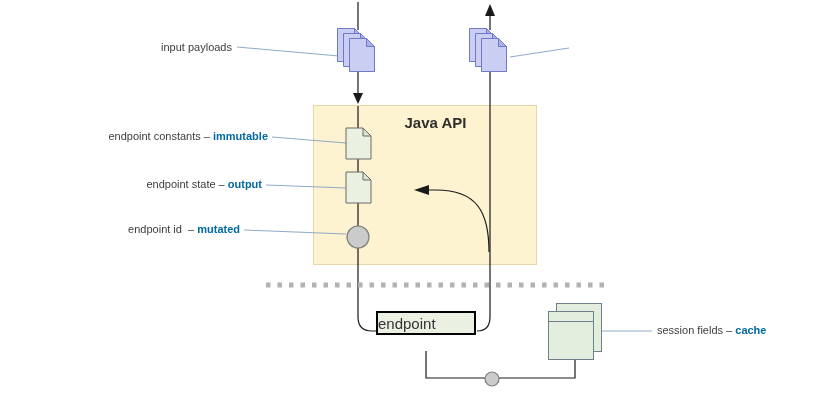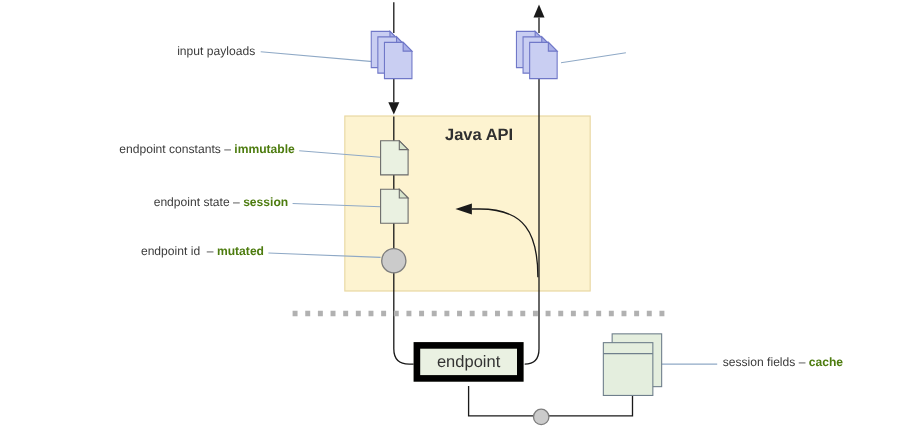--- a/index.html
+++ b/index.html
@@ -10,30 +10,30 @@
   .layer{position:absolute;left:0;top:0;z-index:2;}
   .api-box{
     position:absolute;left:313px;top:105px;width:224px;height:160px;
     background:#fdf3d0;border:1px solid #e7d7a6;box-sizing:border-box;z-index:1;
   }
   .api-title{
     text-align:center;margin-top:8px;font-size:15px;color:#2f2f2f;font-weight:600;margin-left:21px;
   }
   .node{position:absolute;z-index:3;}
   .endpoint-box{
-    left:376px;top:311px;width:100px;height:36px;
-    background:#eaf1e2;border:6px solid #000000;box-sizing:border-box;
-    display:flex;align-items:center;justify-content:center;
+    left:376px;top:311px;width:100px;height:24px;
+    background:#eaf1e2;border:2px solid #000000;box-sizing:border-box;
+    display:flex;align-items:center;
     font-size:15px;color:#333333;
   }
   .lbl{
     position:absolute;z-index:4;font-size:11px;color:#3c3c3c;
     white-space:pre;line-height:18px;
   }
-  .lbl b{color:#4d7c0f;}
+  .lbl b{color:#0369a1;}
 </style>
 </head>
 <body>
 
 <div class="stage">
 
   <div class="api-box">
     <div class="api-title">Java API</div>
   </div>
 
@@ -119,19 +119,19 @@
 
   <svg class="node" style="left:483px;top:370px" width="18" height="18">
     <circle cx="9" cy="9" r="7" fill="#cbcbcb" stroke="#7e7e7e" stroke-width="1.2"></circle>
   </svg>
 
   <div class="lbl" style="right:593px;top:38px">input payloads</div>
 
 
   <div class="lbl" style="right:557px;top:127px"><span>endpoint constants – </span><b>immutable</b></div>
 
-  <div class="lbl" style="right:563px;top:175px"><span>endpoint state – </span><b>session</b></div>
+  <div class="lbl" style="right:563px;top:175px"><span>endpoint state – </span><b>output</b></div>
 
   <div class="lbl" style="right:585px;top:220px"><span>endpoint id  – </span><b>mutated</b></div>
 
   <div class="lbl" style="left:657px;top:321px"><span>session fields – </span><b>cache</b></div>
 
 </div>
 
 </body></html>

